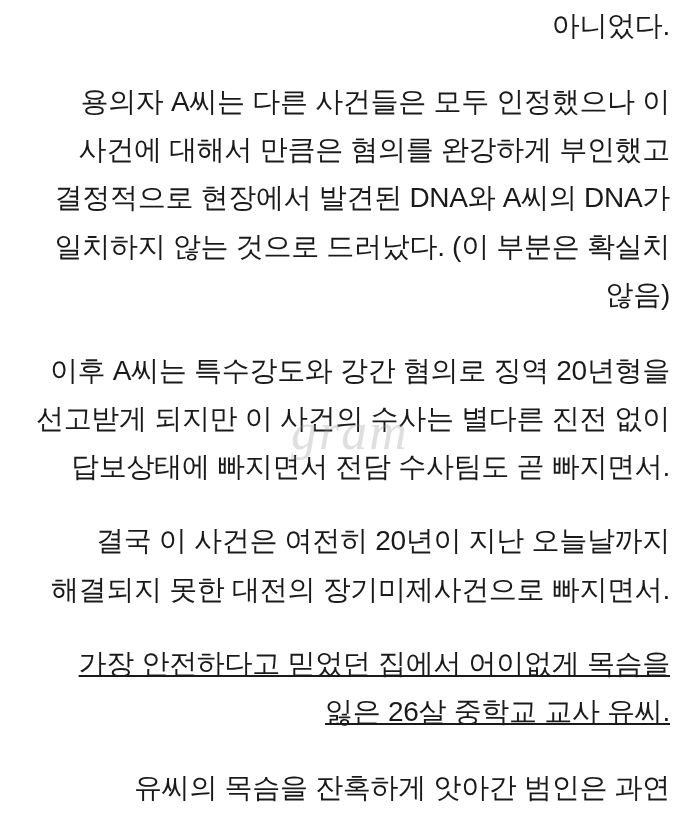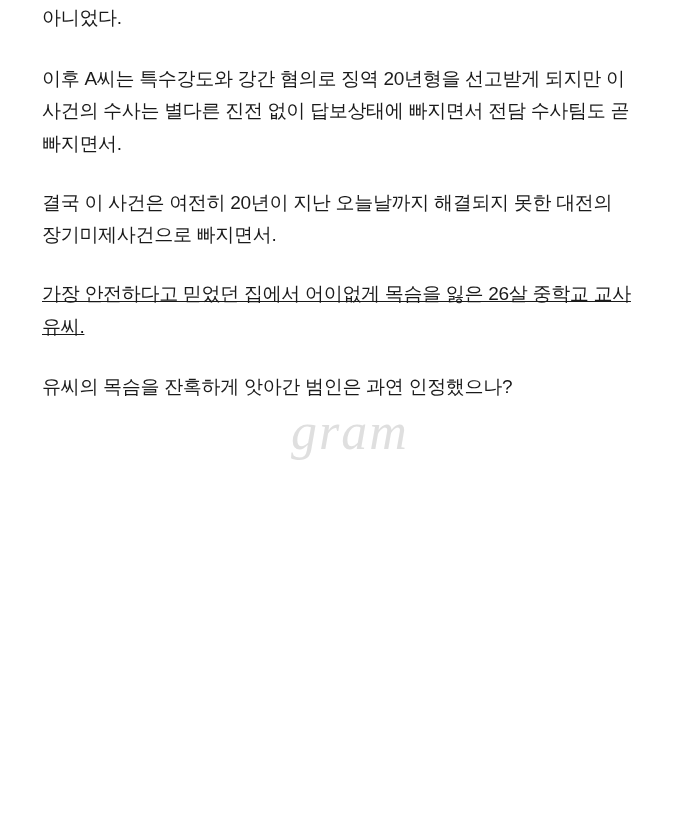--- a/index.html
+++ b/index.html
@@ -32,42 +32,43 @@
     font-size: 52px;
     letter-spacing: 2px;
     color: rgba(150, 150, 150, 0.30);
     pointer-events: none;
     user-select: none;
     z-index: 5;
   }
   .para {
     position: relative;
     z-index: 1;
-    font-size: 19px;
+    font-size: 28px;
     line-height: 1.72;
-    text-align: left;
+    text-align: right;
     letter-spacing: -0.3px;
     word-break: keep-all;
-    margin: 16px;
+    margin: 4px;
   }
   .p-0  { margin-top: 2px; }
   .p-1  { margin-top: 28px; }
   .p-2  { margin-top: 28px; }
   .p-3  { margin-top: 28px; }
   .p-4  { margin-top: 26px; }
   .p-5  { margin-top: 26px; text-decoration: underline; }
   .p-6  { margin-top: 28px; }
   .p-7  { margin-top: 26px; }
 </style>
 </head>
 <body>
 
 <div class="page">
 
   <div class="watermark">gram</div>
 
   <p class="para p-0">아니었다.</p>
+  <p class="para p-1">용의자 A씨는 다른 사건들은 모두 인정했으나 이 사건에 대해서 만큼은 혐의를 완강하게 부인했고 결정적으로 현장에서 발견된 DNA와 A씨의 DNA가 일치하지 않는 것으로 드러났다. (이 부분은 확실치 않음)</p>
   <p class="para p-3">이후 A씨는 특수강도와 강간 혐의로 징역 20년형을 선고받게 되지만 이 사건의 수사는 별다른 진전 없이 답보상태에 빠지면서 전담 수사팀도 곧 빠지면서.</p>
   <p class="para p-4">결국 이 사건은 여전히 20년이 지난 오늘날까지 해결되지 못한 대전의 장기미제사건으로 빠지면서.</p>
   <p class="para p-5">가장 안전하다고 믿었던 집에서 어이없게 목슴을 잃은 26살 중학교 교사 유씨.</p>
   <p class="para p-6">유씨의 목슴을 잔혹하게 앗아간 범인은 과연 인정했으나?</p>
 
 </div>
 
 </body></html>

